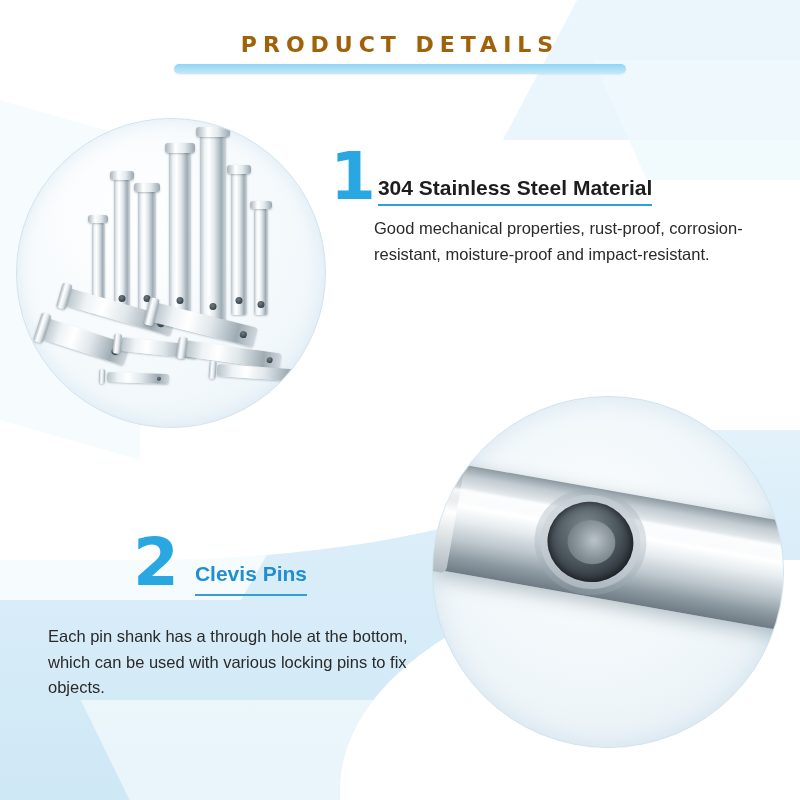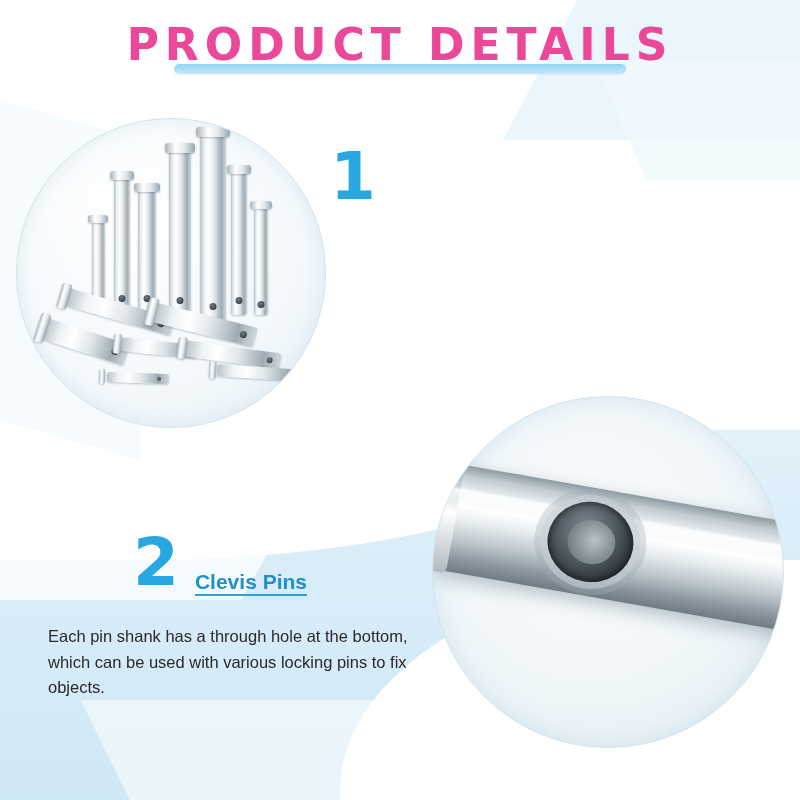--- a/index.html
+++ b/index.html
@@ -58,24 +58,24 @@
   .facet.f6 { left: 0; top: 120px; width: 140px; height: 320px; transform: skewY(16deg); background: rgba(245,251,254,0.9); }
 
   
   .header {
     position: absolute;
     left: 0; right: 0; top: 16px;
     height: 62px;
     display: flex; align-items: center; justify-content: center;
   }
   .header-title {
-    font-size: 44px;
+    font-size: 22px;
     font-weight: bold;
     letter-spacing: 6px;
-    color: #ec4899;
+    color: #a16207;
     text-shadow: 0 2px 0 #ffffff, 0 0 2px rgba(42,168,226,0.25);
     padding: 0 26px 6px 26px;
     font-family: "DejaVu Sans", sans-serif;
   }
   .header-underline {
     position: absolute;
     left: 174px; top: 64px;
     width: 452px; height: 10px;
     border-radius: 6px;
     background: linear-gradient(180deg,#8fd6f4 0%, #c7e9f9 100%);
@@ -120,21 +120,21 @@
   }
   .b1-body { margin-top: 10px; padding-left: 44px; }
 
   
   .block2 {
     position: absolute;
     left: 48px; top: 530px;
     width: 400px;
   }
   .b2-row { display: flex; align-items: flex-end; gap: 16px; padding-left: 85px; }
-  .b2-title-wrap { position: relative; padding-bottom: 2px; text-align: right; }
+  .b2-title-wrap { position: relative; padding-bottom: 10px; text-align: right; }
   .b2-underline {
     position: absolute; left: 0; bottom: 0;
     width: 100%; height: 2px;
     background: #2f9fd6;
   }
   .b2-body { margin-top: 28px; }
 
   
   .photo {
     position: absolute;
@@ -304,23 +304,25 @@
     <div class="pin ph" style="left:90px; top:254px; width:62px; transform:rotate(2deg); height:10px;">
       <div class="head" style="height:15px; top:-3px; width:6px;"></div>
       <div class="hole" style="left:50px; width:4px; height:4px;"></div>
     </div>
   </div>
 
   <div class="block1">
     <div class="b1-row">
       <div class="num b1-num">1</div>
       <div class="b1-title-wrap">
+        <div class="sec-title">304 Stainless Steel Material</div>
         <div class="b1-underline"></div>
       </div>
     </div>
+    <div class="sec-body b1-body">Good mechanical properties, rust-proof, corrosion-resistant, moisture-proof and impact-resistant.</div>
   </div>
 
   <div class="photo p2">
     <div class="bigpin">
       <div class="cap"></div>
       <div class="shine"></div>
       <div class="bighole">
         <div class="inner"></div>
       </div>
     </div>

